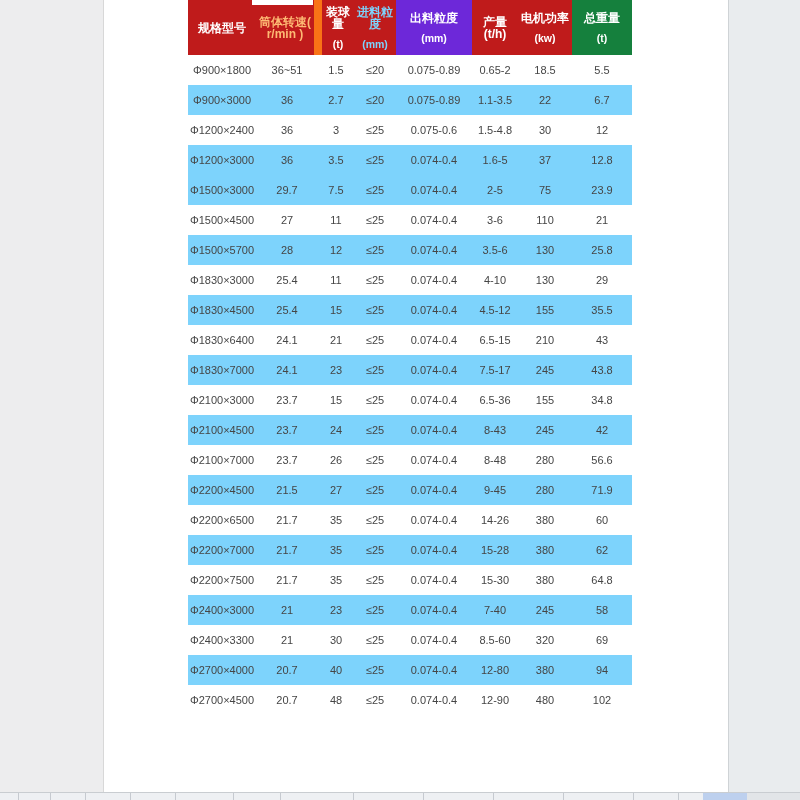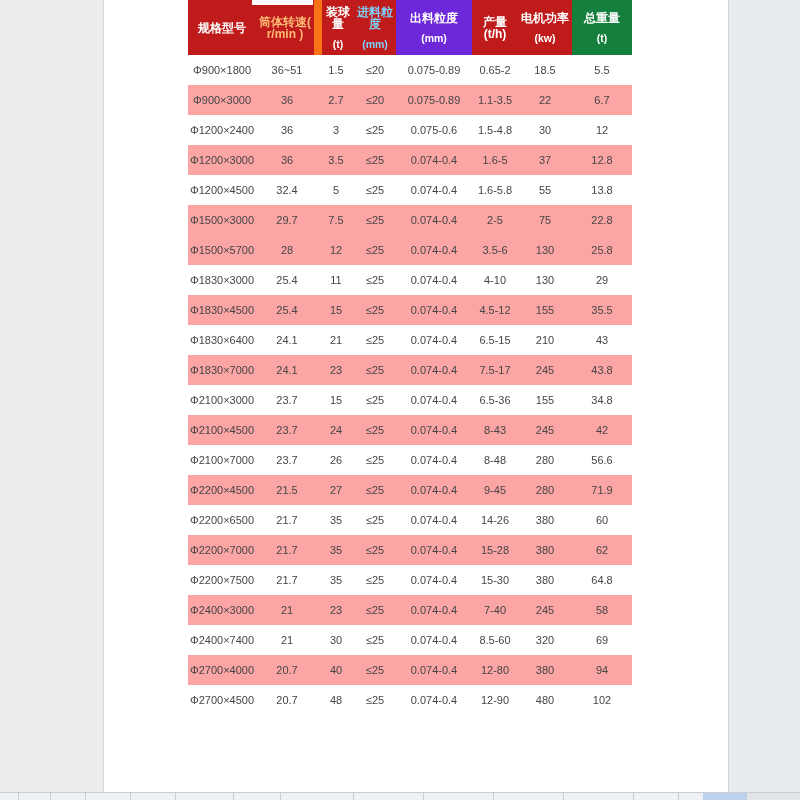--- a/index.html
+++ b/index.html
@@ -27,21 +27,21 @@
     color:#ffffff;font-weight:bold;font-size:12px;
     text-align:center;vertical-align:middle;padding:0;
   }
   table.spec th .hwrap{
     display:flex;flex-direction:column;align-items:center;
     justify-content:center;gap:9px;line-height:1;
   }
   table.spec th .sub{font-size:10.5px;}
   table.spec th.divided{border-left:8px solid #f97316;}
   table.spec tbody tr{height:30px;}
-  table.spec tbody tr.zebra{background:#fca5a5;}
+  table.spec tbody tr.zebra{background:#7dd3fc;}
   table.spec td{
     font-size:11px;color:#454545;text-align:center;
     vertical-align:middle;padding:0;line-height:1;
   }
 
   .notch{position:absolute;left:252px;top:0;width:61px;height:5px;background:#ffffff;}
 
   .bottom-strip{
     position:absolute;left:0;bottom:0;width:800px;height:7px;
     background:#eef0f3;border-top:1px solid #c9cdd1;
@@ -151,39 +151,39 @@
         <tr class="zebra">
           <td>Φ1200×3000</td>
           <td>36</td>
           <td>3.5</td>
           <td>≤25</td>
           <td>0.074-0.4</td>
           <td>1.6-5</td>
           <td>37</td>
           <td>12.8</td>
         </tr>
-        <tr>
-          <td>Φ1200×4500</td>
-          <td>32.4</td>
-          <td>5</td>
-          <td>≤25</td>
-          <td>0.074-0.4</td>
-          <td>1.6-5.8</td>
-          <td>55</td>
-          <td>13.8</td>
-        </tr>
         <tr class="zebra">
           <td>Φ1500×3000</td>
           <td>29.7</td>
           <td>7.5</td>
           <td>≤25</td>
           <td>0.074-0.4</td>
           <td>2-5</td>
           <td>75</td>
-          <td>22.8</td>
+          <td>23.9</td>
+        </tr>
+        <tr>
+          <td>Φ1500×4500</td>
+          <td>27</td>
+          <td>11</td>
+          <td>≤25</td>
+          <td>0.074-0.4</td>
+          <td>3-6</td>
+          <td>110</td>
+          <td>21</td>
         </tr>
         <tr class="zebra">
           <td>Φ1500×5700</td>
           <td>28</td>
           <td>12</td>
           <td>≤25</td>
           <td>0.074-0.4</td>
           <td>3.5-6</td>
           <td>130</td>
           <td>25.8</td>
@@ -302,21 +302,21 @@
           <td>Φ2400×3000</td>
           <td>21</td>
           <td>23</td>
           <td>≤25</td>
           <td>0.074-0.4</td>
           <td>7-40</td>
           <td>245</td>
           <td>58</td>
         </tr>
         <tr>
-          <td>Φ2400×7400</td>
+          <td>Φ2400×3300</td>
           <td>21</td>
           <td>30</td>
           <td>≤25</td>
           <td>0.074-0.4</td>
           <td>8.5-60</td>
           <td>320</td>
           <td>69</td>
         </tr>
         <tr class="zebra">
           <td>Φ2700×4000</td>

